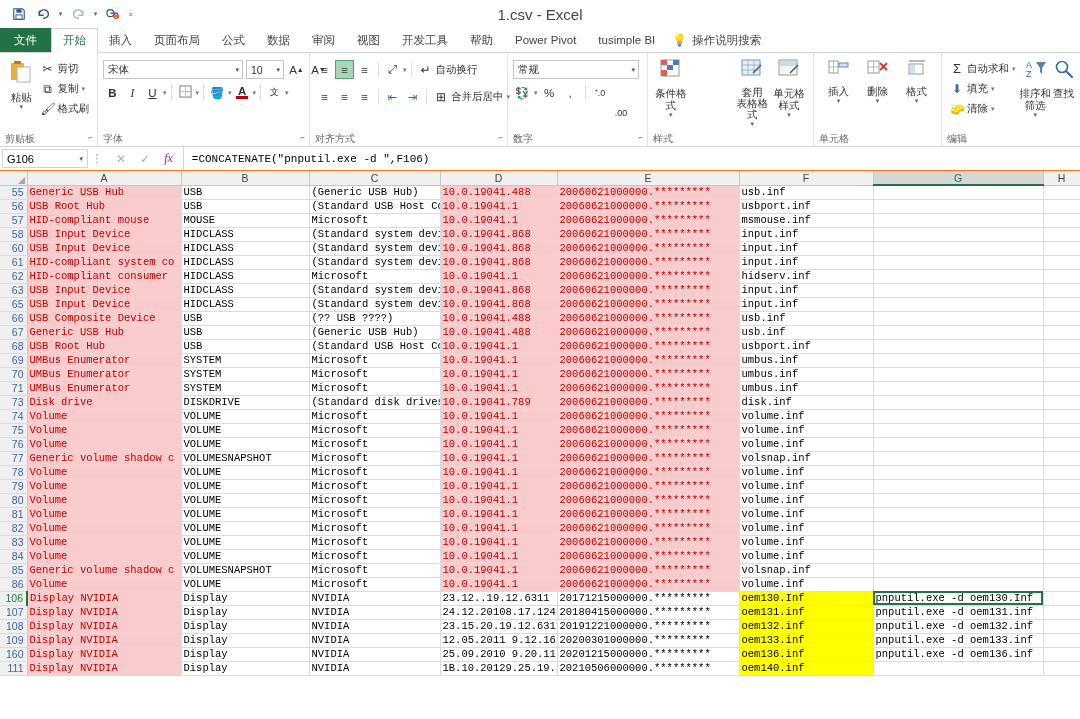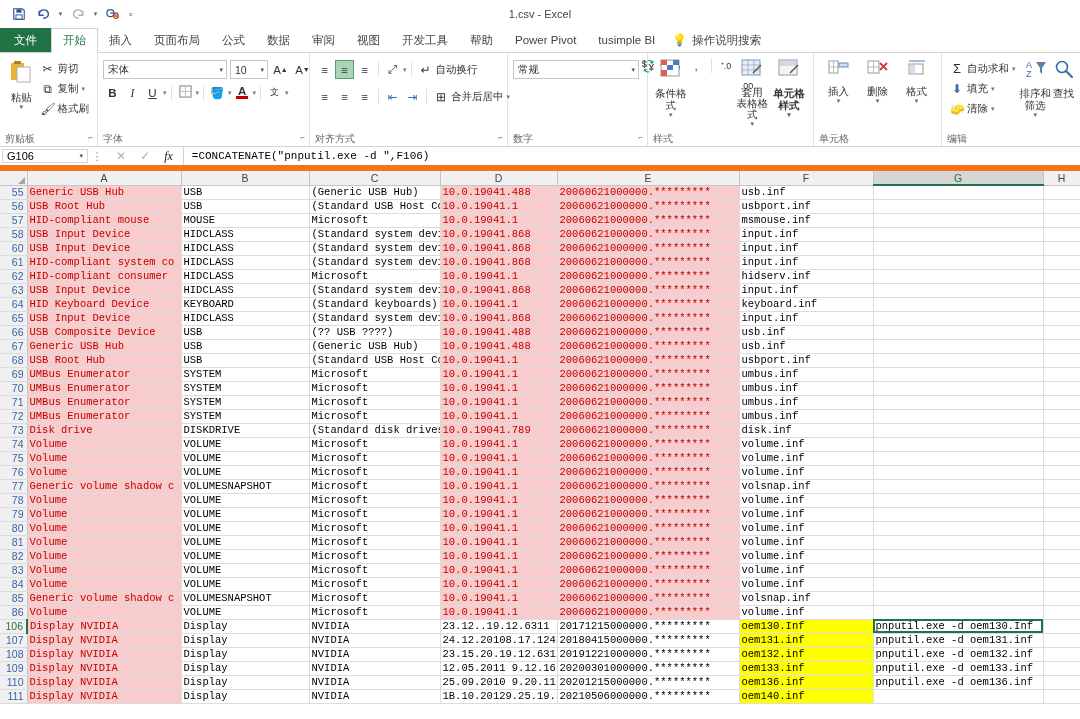--- a/index.html
+++ b/index.html
@@ -20,21 +20,21 @@
   }
   .qat { display: flex; align-items: center; gap: 2px; padding-left: 8px; }
   .qat-btn {
     width: 22px; height: 22px;
     display: flex; align-items: center; justify-content: center;
     color: #2b579a; font-size: 13px;
   }
   .qat-caret { font-size: 7px; color: #666; width: 9px; text-align: center; }
   .app-title {
     position: absolute; left: 0; right: 0; text-align: center;
-    font-size: 11px; color: #444; pointer-events: none;
+    font-size: 15px; color: #444; pointer-events: none;
   }
 
   
   .tabbar {
     height: 25px; display: flex; align-items: stretch;
     border-bottom: 1px solid #d4d4d4;
     background: #fff; font-size: 11.5px;
   }
   .tab {
     padding: 0 11px; display: flex; align-items: center;
@@ -98,31 +98,31 @@
   
   .alignrow { display: flex; align-items: center; gap: 1px; margin: 4px 0; }
 
   
   .numrow1 { display: flex; align-items: center; margin: 4px 0 4px 0; }
   .numrow2 { display: flex; align-items: center; gap: 2px; }
 
   
   .formulabar {
     height: 24px; display: flex; align-items: stretch;
-    border-bottom: 6px solid #f97316; background: #fff; font-size: 11px;
+    border-bottom: 1px solid #f97316; background: #fff; font-size: 11px;
   }
   .namebox {
     width: 86px; border: 1px solid #d4d4d4; margin: 2px 0 2px 2px;
     display: flex; align-items: center; justify-content: space-between;
     padding: 0 4px; font-family: "Liberation Sans", sans-serif; font-size: 11px;
   }
   .namebox .car { font-size: 7px; color: #555; }
   .fb-dots { width: 18px; display: flex; align-items: center; justify-content: center; color: #888; font-size: 11px; }
   .fb-icons { display: flex; align-items: center; gap: 14px; padding: 0 10px; color: #b0b0b0; font-size: 12px; }
-  .fb-icons .fx { color: #0f172a; font-style: italic; font-family: "Liberation Serif", serif; }
+  .fb-icons .fx { color: #a21caf; font-style: italic; font-family: "Liberation Serif", serif; }
   .fb-input {
     flex: 1; border-left: 1px solid #d4d4d4; display: flex; align-items: center;
     padding-left: 8px; font-family: "Liberation Mono", monospace; font-size: 11px; color: #000;
   }
 
   
   .gridwrap { position: relative; height: 539px; width: 1080px; overflow: hidden; background: #fff; }
   table.sheet { border-collapse: collapse; table-layout: fixed; width: 1080px; }
   table.sheet td, table.sheet th { padding: 0; margin: 0; }
 
@@ -258,21 +258,21 @@
       </div>
     </div>
     <div class="rgroup-title">
       <span>剪贴板</span><span class="dlg">⌐</span>
     </div>
   </div>
 
   <div class="rgroup" style="width:212px;">
     <div class="rgroup-body" style="flex-direction:column;">
       <div class="fontrow1">
-        <div class="combo" style="width:124px;">
+        <div class="combo" style="width:140px;">
           <span>宋体</span>
           <span class="car">▾</span>
         </div>
         <div class="combo" style="width:38px;">
           <span>10</span>
           <span class="car">▾</span>
         </div>
         <div class="tbtn">
             <span>A</span>
             <sup style="font-size:7px;">▲</sup>
@@ -354,21 +354,21 @@
           <span class="car">▾</span>
         </div>
       </div>
     </div>
     <div class="rgroup-title">
       <span>对齐方式</span><span class="dlg">⌐</span>
     </div>
   </div>
 
   <div class="rgroup" style="width:140px;">
-    <div class="rgroup-body" style="flex-direction:row;">
+    <div class="rgroup-body" style="flex-direction:column;">
       <div class="numrow1">
         <div class="combo" style="width:126px;">
           <span>常规</span>
           <span class="car">▾</span>
         </div>
       </div>
       <div class="numrow2">
         <div class="tbtn">
             <span>💱</span>
           </div>
@@ -408,21 +408,21 @@
         <span class="ic">
           <svg width="24" height="22" viewBox="0 0 24 22" aria-hidden="true">
             <rect x="2" y="1" width="18" height="15" fill="#e8eef7" stroke="#7799c2"></rect>
             <path d="M2 6h18M2 11h18M8 1v15M14 1v15" stroke="#9ab" stroke-width="0.8"></path>
             <path d="M13 14 L21 6" stroke="#555" stroke-width="1.4"></path>
           </svg>
         </span>
         <span class="lbl" style="line-height:1.05;">套用<br>表格格式</span>
         <span class="car">▾</span>
       </div>
-      <div class="bigbtn" style="width:56px;font-weight:bold;">
+      <div class="bigbtn" style="width:56px;">
         <span class="ic">
           <svg width="24" height="22" viewBox="0 0 24 22" aria-hidden="true">
             <rect x="2" y="1" width="18" height="15" fill="#f4f4f4" stroke="#999"></rect>
             <rect x="3" y="2" width="16" height="5" fill="#cfd9e8"></rect>
             <path d="M13 14 L21 6" stroke="#555" stroke-width="1.4"></path>
           </svg>
         </span>
         <span class="lbl">单元格样式</span>
         <span class="car">▾</span>
       </div>
@@ -625,31 +625,20 @@
           <td class="cell cw-a pink">USB Input Device</td>
           <td class="cell cw-b">HIDCLASS</td>
           <td class="cell cw-c">(Standard system device</td>
           <td class="cell cw-d pink">10.0.19041.868</td>
           <td class="cell cw-e pink">20060621000000.*********</td>
           <td class="cell cw-f">input.inf</td>
           <td class="cell cw-g"></td>
           <td class="cell cw-h"></td>
         </tr>
         <tr>
-          <td class="rowhead">64</td>
-          <td class="cell cw-a pink">HID Keyboard Device</td>
-          <td class="cell cw-b">KEYBOARD</td>
-          <td class="cell cw-c">(Standard keyboards)</td>
-          <td class="cell cw-d pink">10.0.19041.1</td>
-          <td class="cell cw-e pink">20060621000000.*********</td>
-          <td class="cell cw-f">keyboard.inf</td>
-          <td class="cell cw-g"></td>
-          <td class="cell cw-h"></td>
-        </tr>
-        <tr>
           <td class="rowhead">65</td>
           <td class="cell cw-a pink">USB Input Device</td>
           <td class="cell cw-b">HIDCLASS</td>
           <td class="cell cw-c">(Standard system device</td>
           <td class="cell cw-d pink">10.0.19041.868</td>
           <td class="cell cw-e pink">20060621000000.*********</td>
           <td class="cell cw-f">input.inf</td>
           <td class="cell cw-g"></td>
           <td class="cell cw-h"></td>
         </tr>
@@ -703,31 +692,20 @@
           <td class="cell cw-b">SYSTEM</td>
           <td class="cell cw-c">Microsoft</td>
           <td class="cell cw-d pink">10.0.19041.1</td>
           <td class="cell cw-e pink">20060621000000.*********</td>
           <td class="cell cw-f">umbus.inf</td>
           <td class="cell cw-g"></td>
           <td class="cell cw-h"></td>
         </tr>
         <tr>
           <td class="rowhead">71</td>
-          <td class="cell cw-a pink">UMBus Enumerator</td>
-          <td class="cell cw-b">SYSTEM</td>
-          <td class="cell cw-c">Microsoft</td>
-          <td class="cell cw-d pink">10.0.19041.1</td>
-          <td class="cell cw-e pink">20060621000000.*********</td>
-          <td class="cell cw-f">umbus.inf</td>
-          <td class="cell cw-g"></td>
-          <td class="cell cw-h"></td>
-        </tr>
-        <tr>
-          <td class="rowhead">72</td>
           <td class="cell cw-a pink">UMBus Enumerator</td>
           <td class="cell cw-b">SYSTEM</td>
           <td class="cell cw-c">Microsoft</td>
           <td class="cell cw-d pink">10.0.19041.1</td>
           <td class="cell cw-e pink">20060621000000.*********</td>
           <td class="cell cw-f">umbus.inf</td>
           <td class="cell cw-g"></td>
           <td class="cell cw-h"></td>
         </tr>
         <tr>
@@ -922,21 +900,21 @@
           <td class="cell cw-a pink">Display NVIDIA</td>
           <td class="cell cw-b">Display</td>
           <td class="cell cw-c">NVIDIA</td>
           <td class="cell cw-d">12.05.2011 9.12.16.5642</td>
           <td class="cell cw-e">20200301000000.*********</td>
           <td class="cell cw-f yellow">oem133.inf</td>
           <td class="cell cw-g">pnputil.exe -d oem133.inf</td>
           <td class="cell cw-h"></td>
         </tr>
         <tr>
-          <td class="rowhead">110</td>
+          <td class="rowhead">160</td>
           <td class="cell cw-a pink">Display NVIDIA</td>
           <td class="cell cw-b">Display</td>
           <td class="cell cw-c">NVIDIA</td>
           <td class="cell cw-d">25.09.2010 9.20.11.5500</td>
           <td class="cell cw-e">20201215000000.*********</td>
           <td class="cell cw-f yellow">oem136.inf</td>
           <td class="cell cw-g">pnputil.exe -d oem136.inf</td>
           <td class="cell cw-h"></td>
         </tr>
         <tr>

